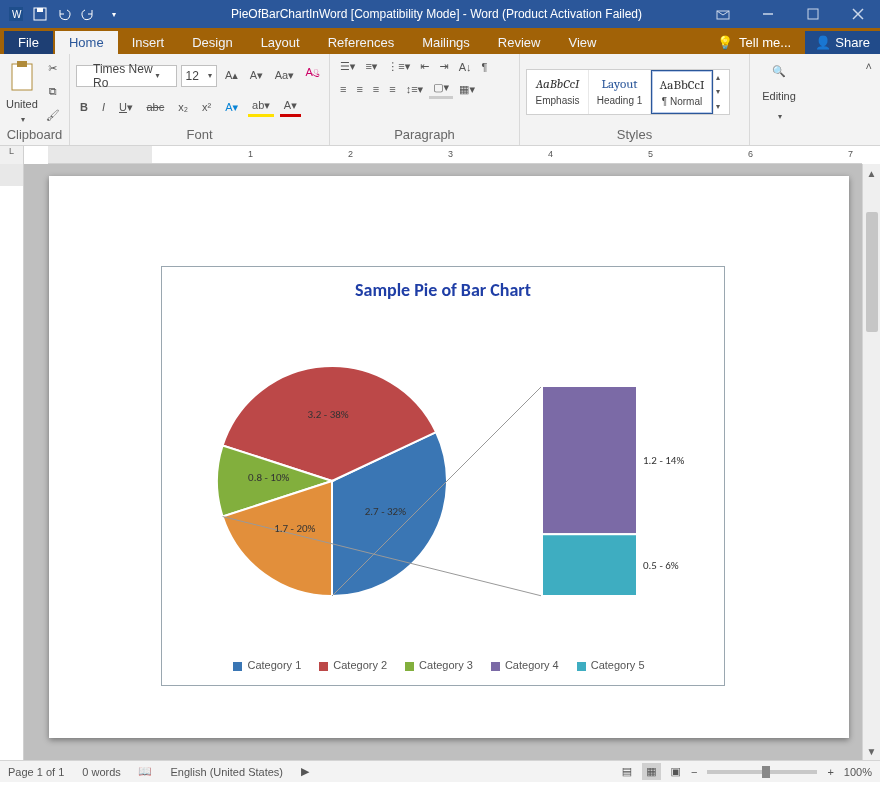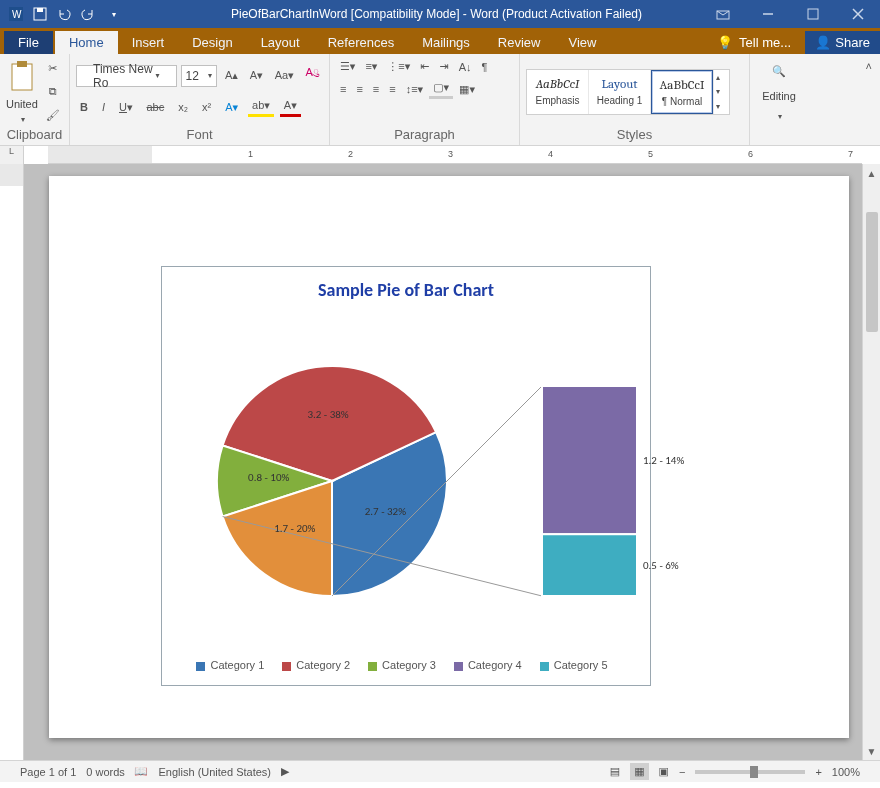--- a/index.html
+++ b/index.html
@@ -56,28 +56,28 @@
 .doc-wrap { display:flex; background:#bfbfbf; height:596px; position:relative;}
 .ruler-v { width:24px; background:#fff; border-right:1px solid #d0d0d0; position:relative;}
 .ruler-v::before { content:""; position:absolute; top:0; left:0; right:0; height:22px; background:#e8e8e8;}
 .doc-scroll { flex:1; overflow:hidden; position:relative; padding:12px 18px 12px 12px; background:#bfbfbf;}
 .page { background:#fff; box-shadow:0 2px 6px rgba(0,0,0,0.4); width:800px; height:562px; margin:0 auto; position:relative; padding:90px 52px 40px 52px;}
 .scrollbar-v { position:absolute; right:0; top:0; width:18px; height:100%; background:#efefef; border-left:1px solid #d4d4d4; display:flex; flex-direction:column; align-items:center;}
 .scroll-thumb-v { width:12px; height:120px; background:#c6c6c6; margin-top:30px; border-radius:2px;}
 .scroll-arrow { height:18px; color:#666; font-size:10px; display:flex; align-items:center; justify-content:center; width:100%;}
 
 
-.chart-box { border:1px solid #9aa7b0; width:490px; height:420px; margin-left:60px; position:relative; background:#fff;}
+.chart-box { border:1px solid #9aa7b0; width:564px; height:420px; margin-left:60px; position:relative; background:#fff;}
 .chart-title { text-align:center; color:#1f3ea6; font-weight:bold; font-family:Calibri, sans-serif; font-size:18px; padding-top:12px;}
 svg .slice-lbl { font-size:11px; fill:#333; font-family:Calibri, sans-serif; }
 .legend { position:absolute; bottom:14px; left:0; right:8px; display:flex; justify-content:center; gap:18px; font-size:11px; color:#555;}
 .legend .sw { width:9px; height:9px; display:inline-block; margin-right:5px; vertical-align:middle;}
 
 
-.statusbar { height:22px; background:#f3f3f3; border-top:1px solid #d4d4d4; display:flex; align-items:center; font-size:11px; color:#555; padding:0 20px; gap:10px;}
+.statusbar { height:22px; background:#f3f3f3; border-top:1px solid #d4d4d4; display:flex; align-items:center; font-size:11px; color:#555; padding:0 8px; gap:18px;}
 .statusbar .right { margin-left:auto; display:flex; align-items:center; gap:10px;}
 .zoom-slider { width:110px; height:4px; background:#c8c8c8; position:relative;}
 .zoom-slider .knob { position:absolute; left:50%; top:-4px; width:8px; height:12px; background:#888;}
 
 .tiny-caret { font-size:8px; color:#555; margin-left:2px;}
 </style>
 </head>
 <body>
 
 <div class="titlebar">

